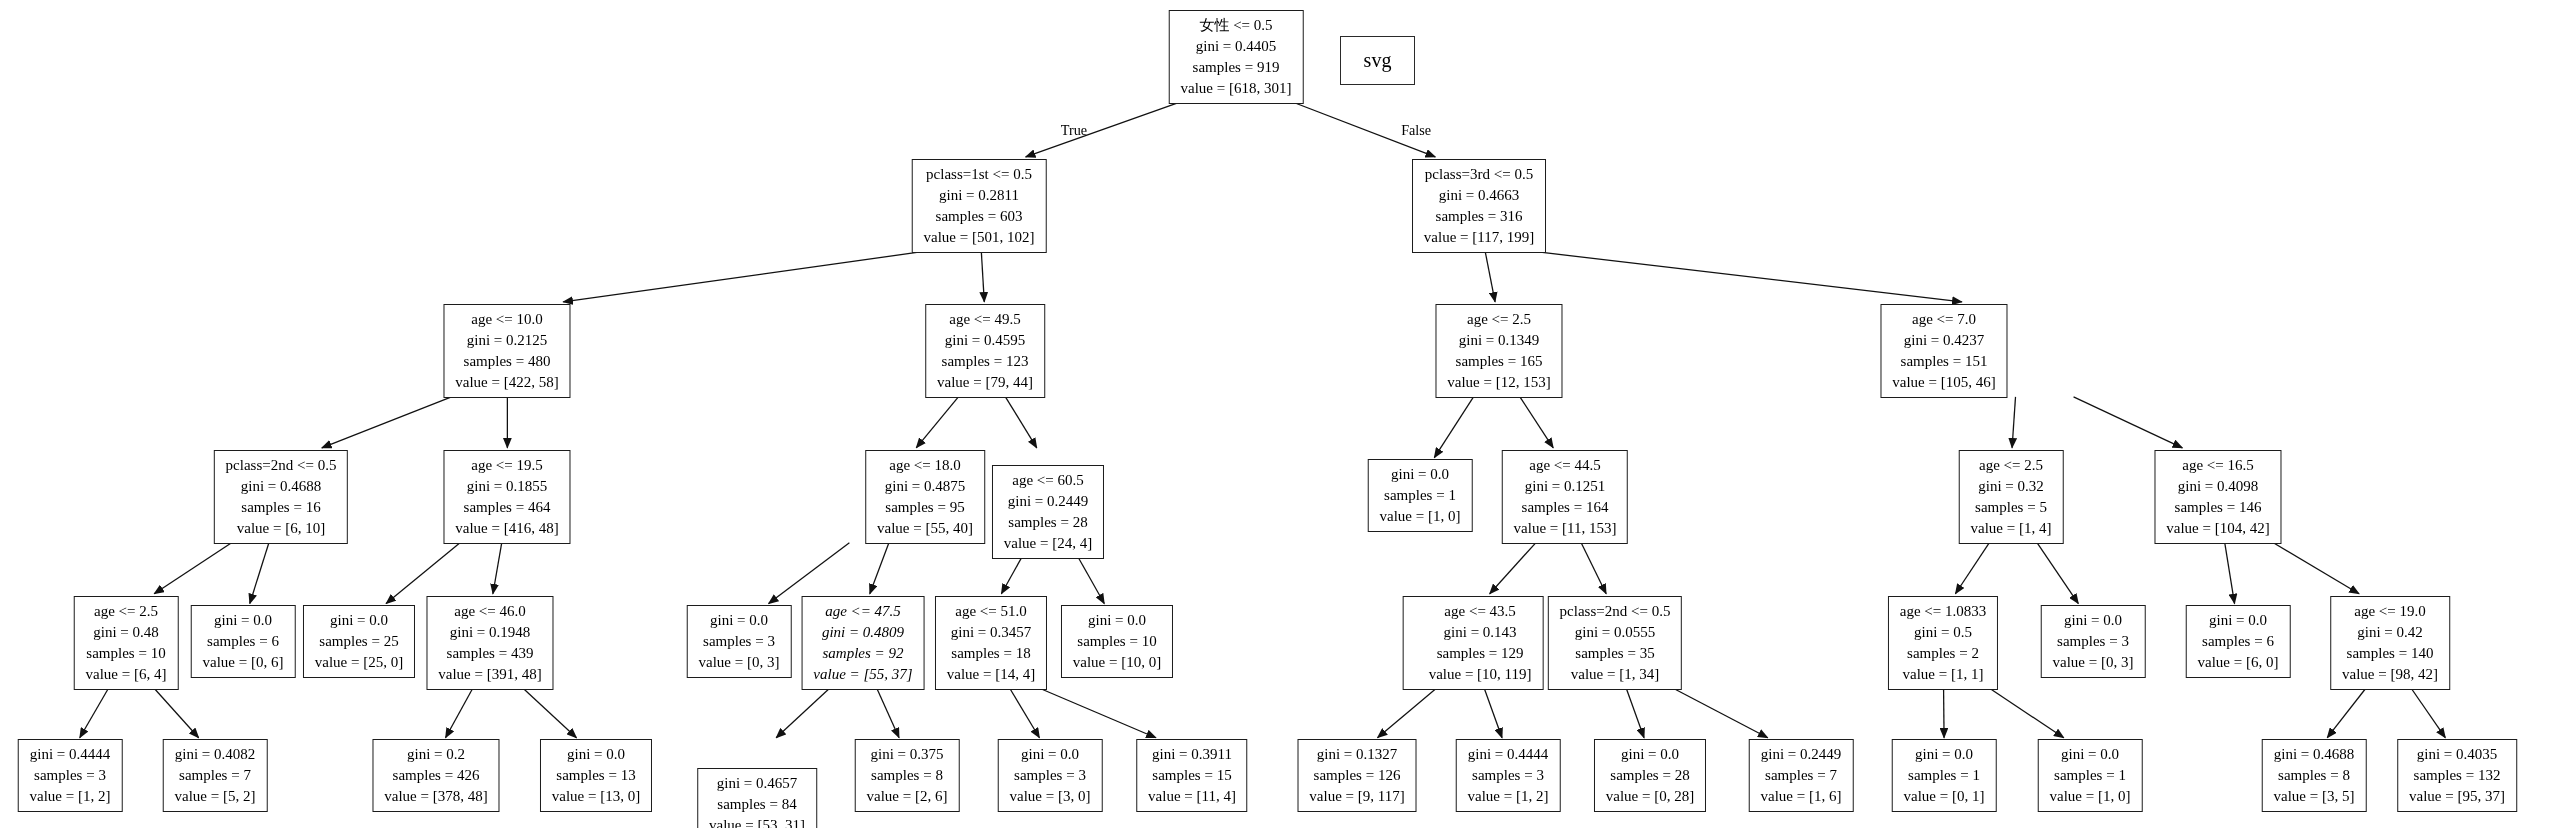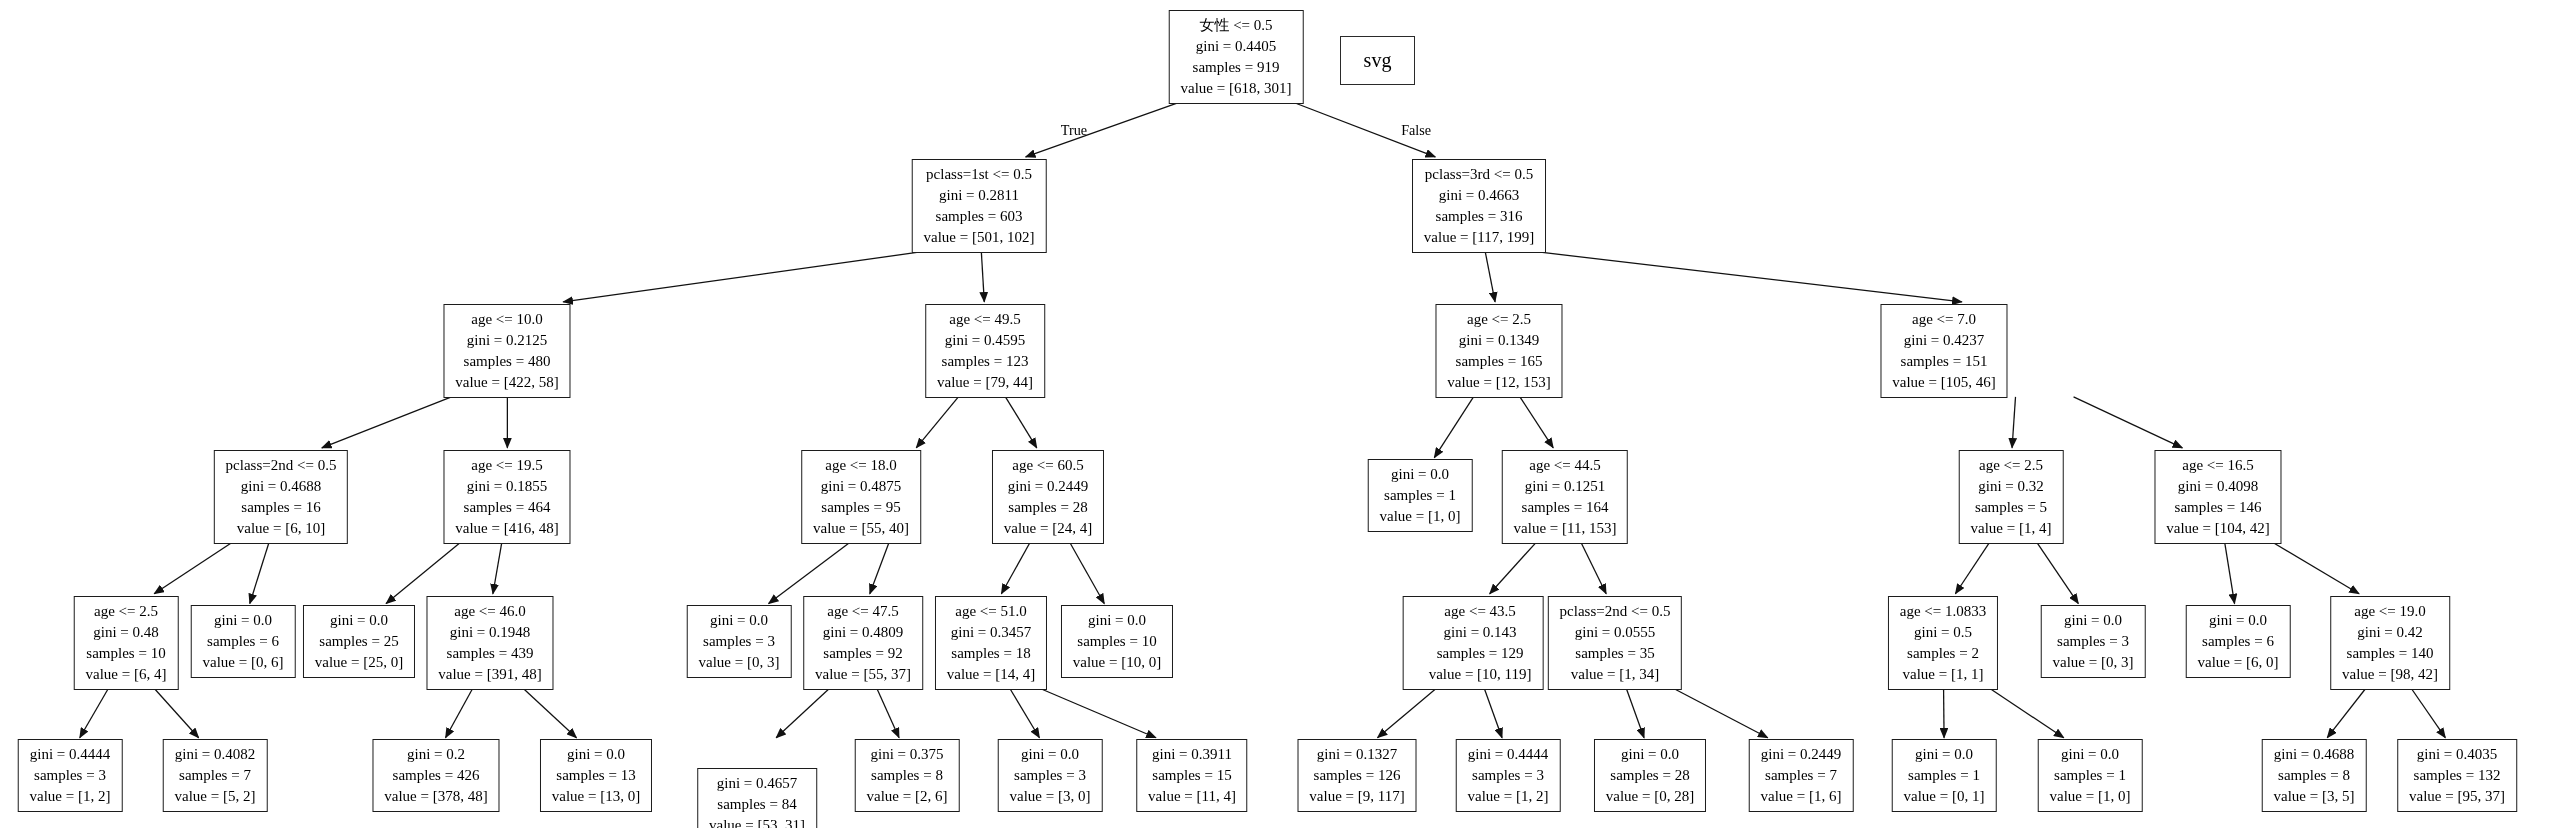--- a/index.html
+++ b/index.html
@@ -123,27 +123,27 @@
         <div class="nline">gini = 0.4688</div>
         <div class="nline">samples = 16</div>
         <div class="nline">value = [6, 10]</div>
       </div>
       <div class="node" style="left: 507px; top: 450px;">
         <div class="nline">age &lt;= 19.5</div>
         <div class="nline">gini = 0.1855</div>
         <div class="nline">samples = 464</div>
         <div class="nline">value = [416, 48]</div>
       </div>
-      <div class="node" style="left: 861px; top: 450px;">
+      <div class="node" style="left: 925px; top: 450px;">
         <div class="nline">age &lt;= 18.0</div>
         <div class="nline">gini = 0.4875</div>
         <div class="nline">samples = 95</div>
         <div class="nline">value = [55, 40]</div>
       </div>
-      <div class="node" style="left: 1048px; top: 450px;">
+      <div class="node" style="left: 1048px; top: 465px;">
         <div class="nline">age &lt;= 60.5</div>
         <div class="nline">gini = 0.2449</div>
         <div class="nline">samples = 28</div>
         <div class="nline">value = [24, 4]</div>
       </div>
       <div class="node leaf" style="left: 1420px; top: 459px;">
         <div class="nline">gini = 0.0</div>
         <div class="nline">samples = 1</div>
         <div class="nline">value = [1, 0]</div>
       </div>
@@ -185,21 +185,21 @@
         <div class="nline">age &lt;= 46.0</div>
         <div class="nline">gini = 0.1948</div>
         <div class="nline">samples = 439</div>
         <div class="nline">value = [391, 48]</div>
       </div>
       <div class="node leaf" style="left: 739px; top: 605px;">
         <div class="nline">gini = 0.0</div>
         <div class="nline">samples = 3</div>
         <div class="nline">value = [0, 3]</div>
       </div>
-      <div class="node" style="left: 863px; top: 596px;">
+      <div class="node" style="left: 863px; top: 596px; font-style: italic;">
         <div class="nline">age &lt;= 47.5</div>
         <div class="nline">gini = 0.4809</div>
         <div class="nline">samples = 92</div>
         <div class="nline">value = [55, 37]</div>
       </div>
       <div class="node" style="left: 991px; top: 596px;">
         <div class="nline">age &lt;= 51.0</div>
         <div class="nline">gini = 0.3457</div>
         <div class="nline">samples = 18</div>
         <div class="nline">value = [14, 4]</div>

